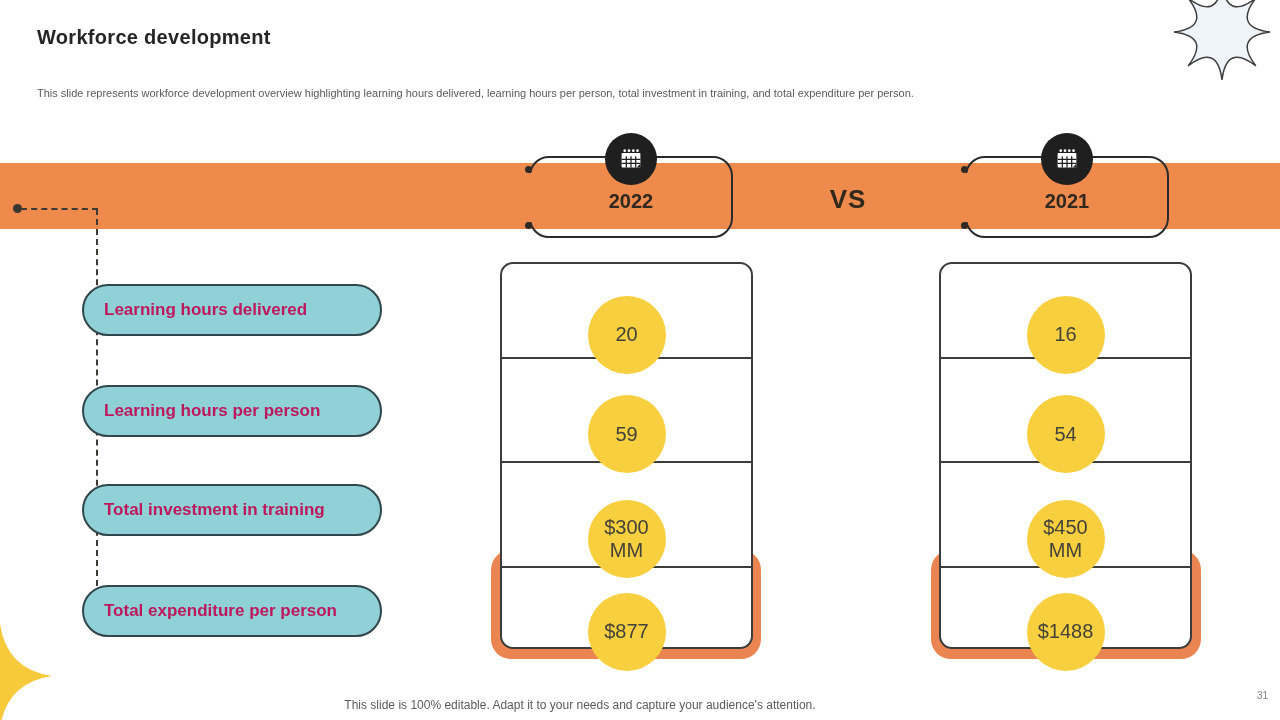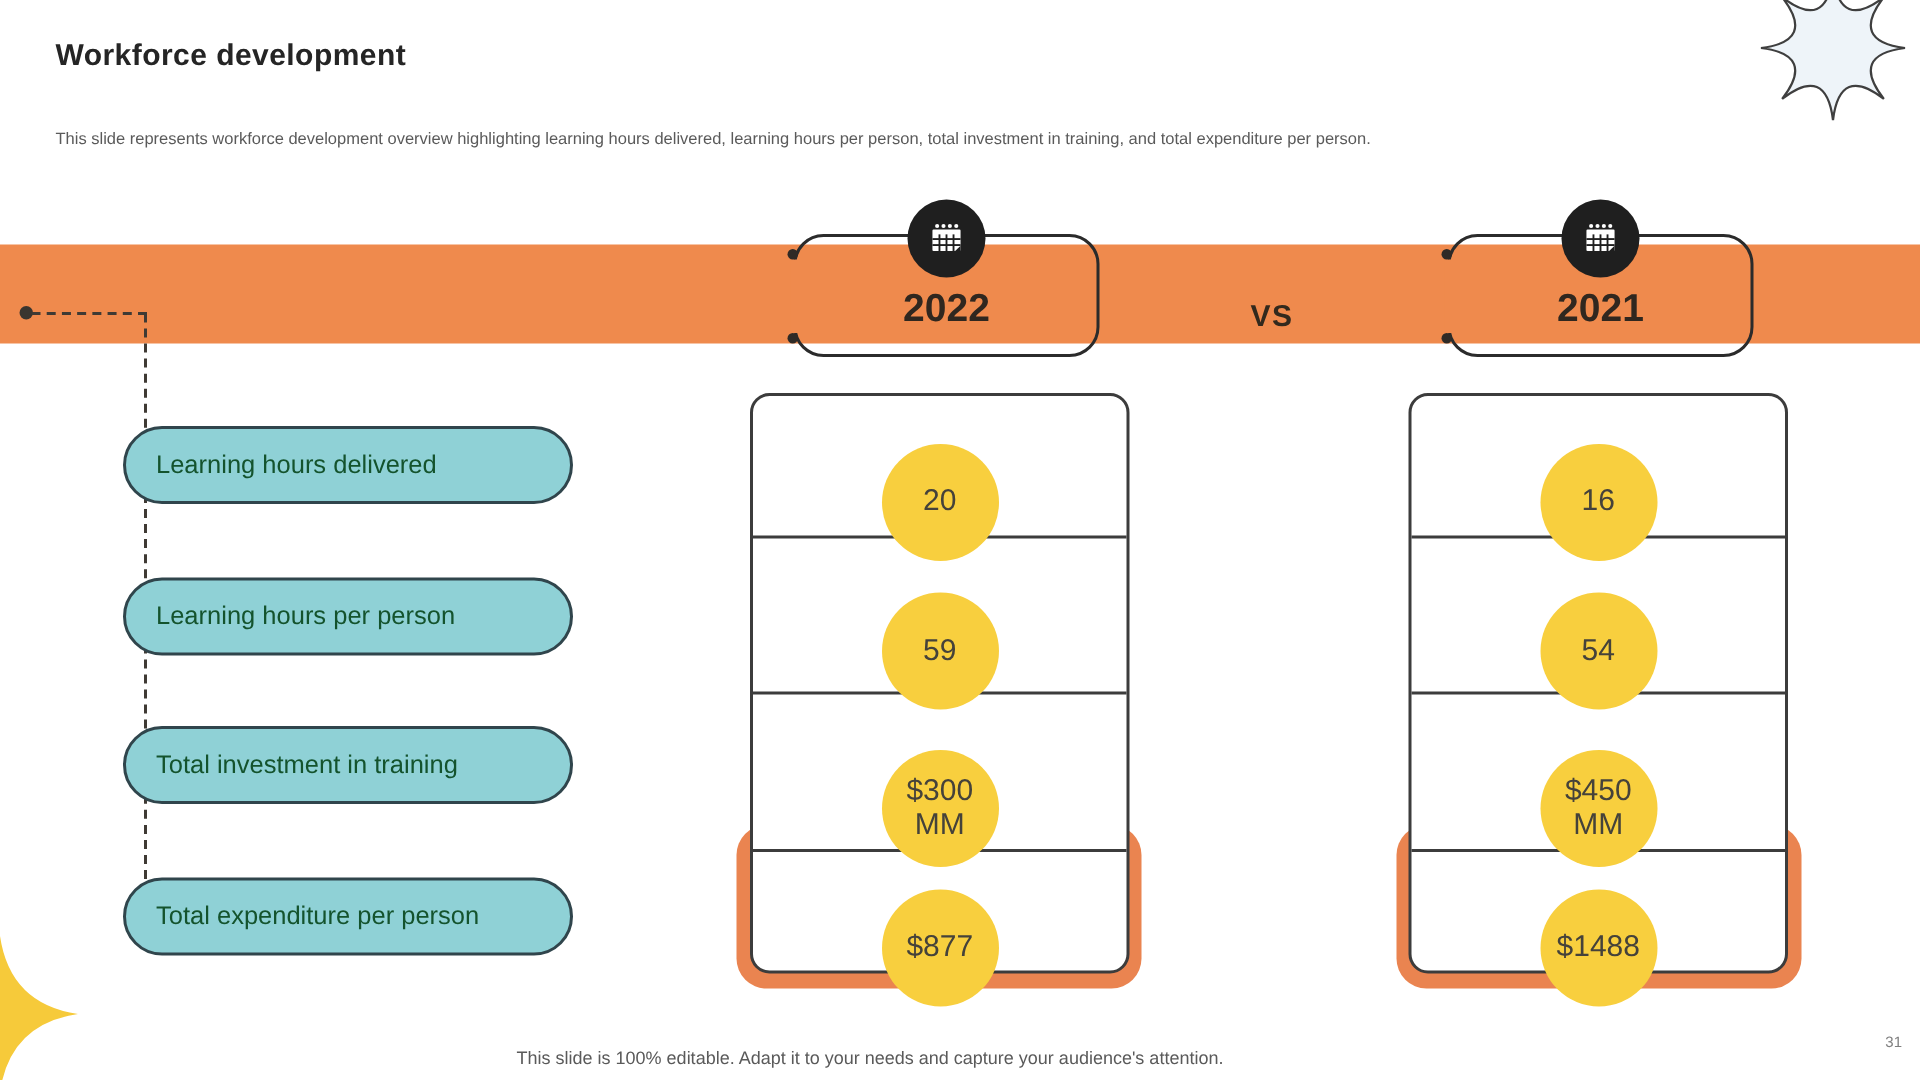--- a/index.html
+++ b/index.html
@@ -53,36 +53,36 @@
   }
   .cal-circle {
     position: absolute; top: 133px; width: 52px; height: 52px;
     background: #1f1f1f; border-radius: 50%;
     display: flex; align-items: center; justify-content: center;
   }
   .cal-circle.y2022 { left: 605px; }
   .cal-circle.y2021 { left: 1041px; }
   .year-label {
     position: absolute; top: 190px; width: 204px; text-align: center;
-    font-size: 26px; font-weight: bold; color: #30271f;
+    font-size: 20px; font-weight: bold; color: #30271f;
   }
   .year-label.y2022 { left: 529px; }
   .year-label.y2021 { left: 965px; }
 
   .vs-label {
-    position: absolute; left: 806px; top: 200px; width: 84px; text-align: center;
-    font-size: 20px; font-weight: bold; color: #32291d; letter-spacing: 1px;
+    position: absolute; left: 806px; top: 184px; width: 84px; text-align: center;
+    font-size: 26px; font-weight: bold; color: #32291d; letter-spacing: 1px;
   }
 
   
   .pill {
     position: absolute; left: 82px; width: 300px; height: 52px;
     background: #8fd1d6; border: 2px solid #30454c; border-radius: 26px;
     display: flex; align-items: center; padding-left: 20px;
-    font-size: 17px; font-weight: normal; color: #14532d;
+    font-size: 17px; font-weight: bold; color: #be185d;
   }
   .pill.p0 { top: 284px; }
   .pill.p1 { top: 385px; }
   .pill.p2 { top: 462px; margin-top: 22px; }
   .pill.p3 { top: 585px; }
 
   
   .bracket {
     position: absolute; top: 550px; width: 270px; height: 109px;
     background: #ea8450; border-radius: 20px; z-index: 1;

